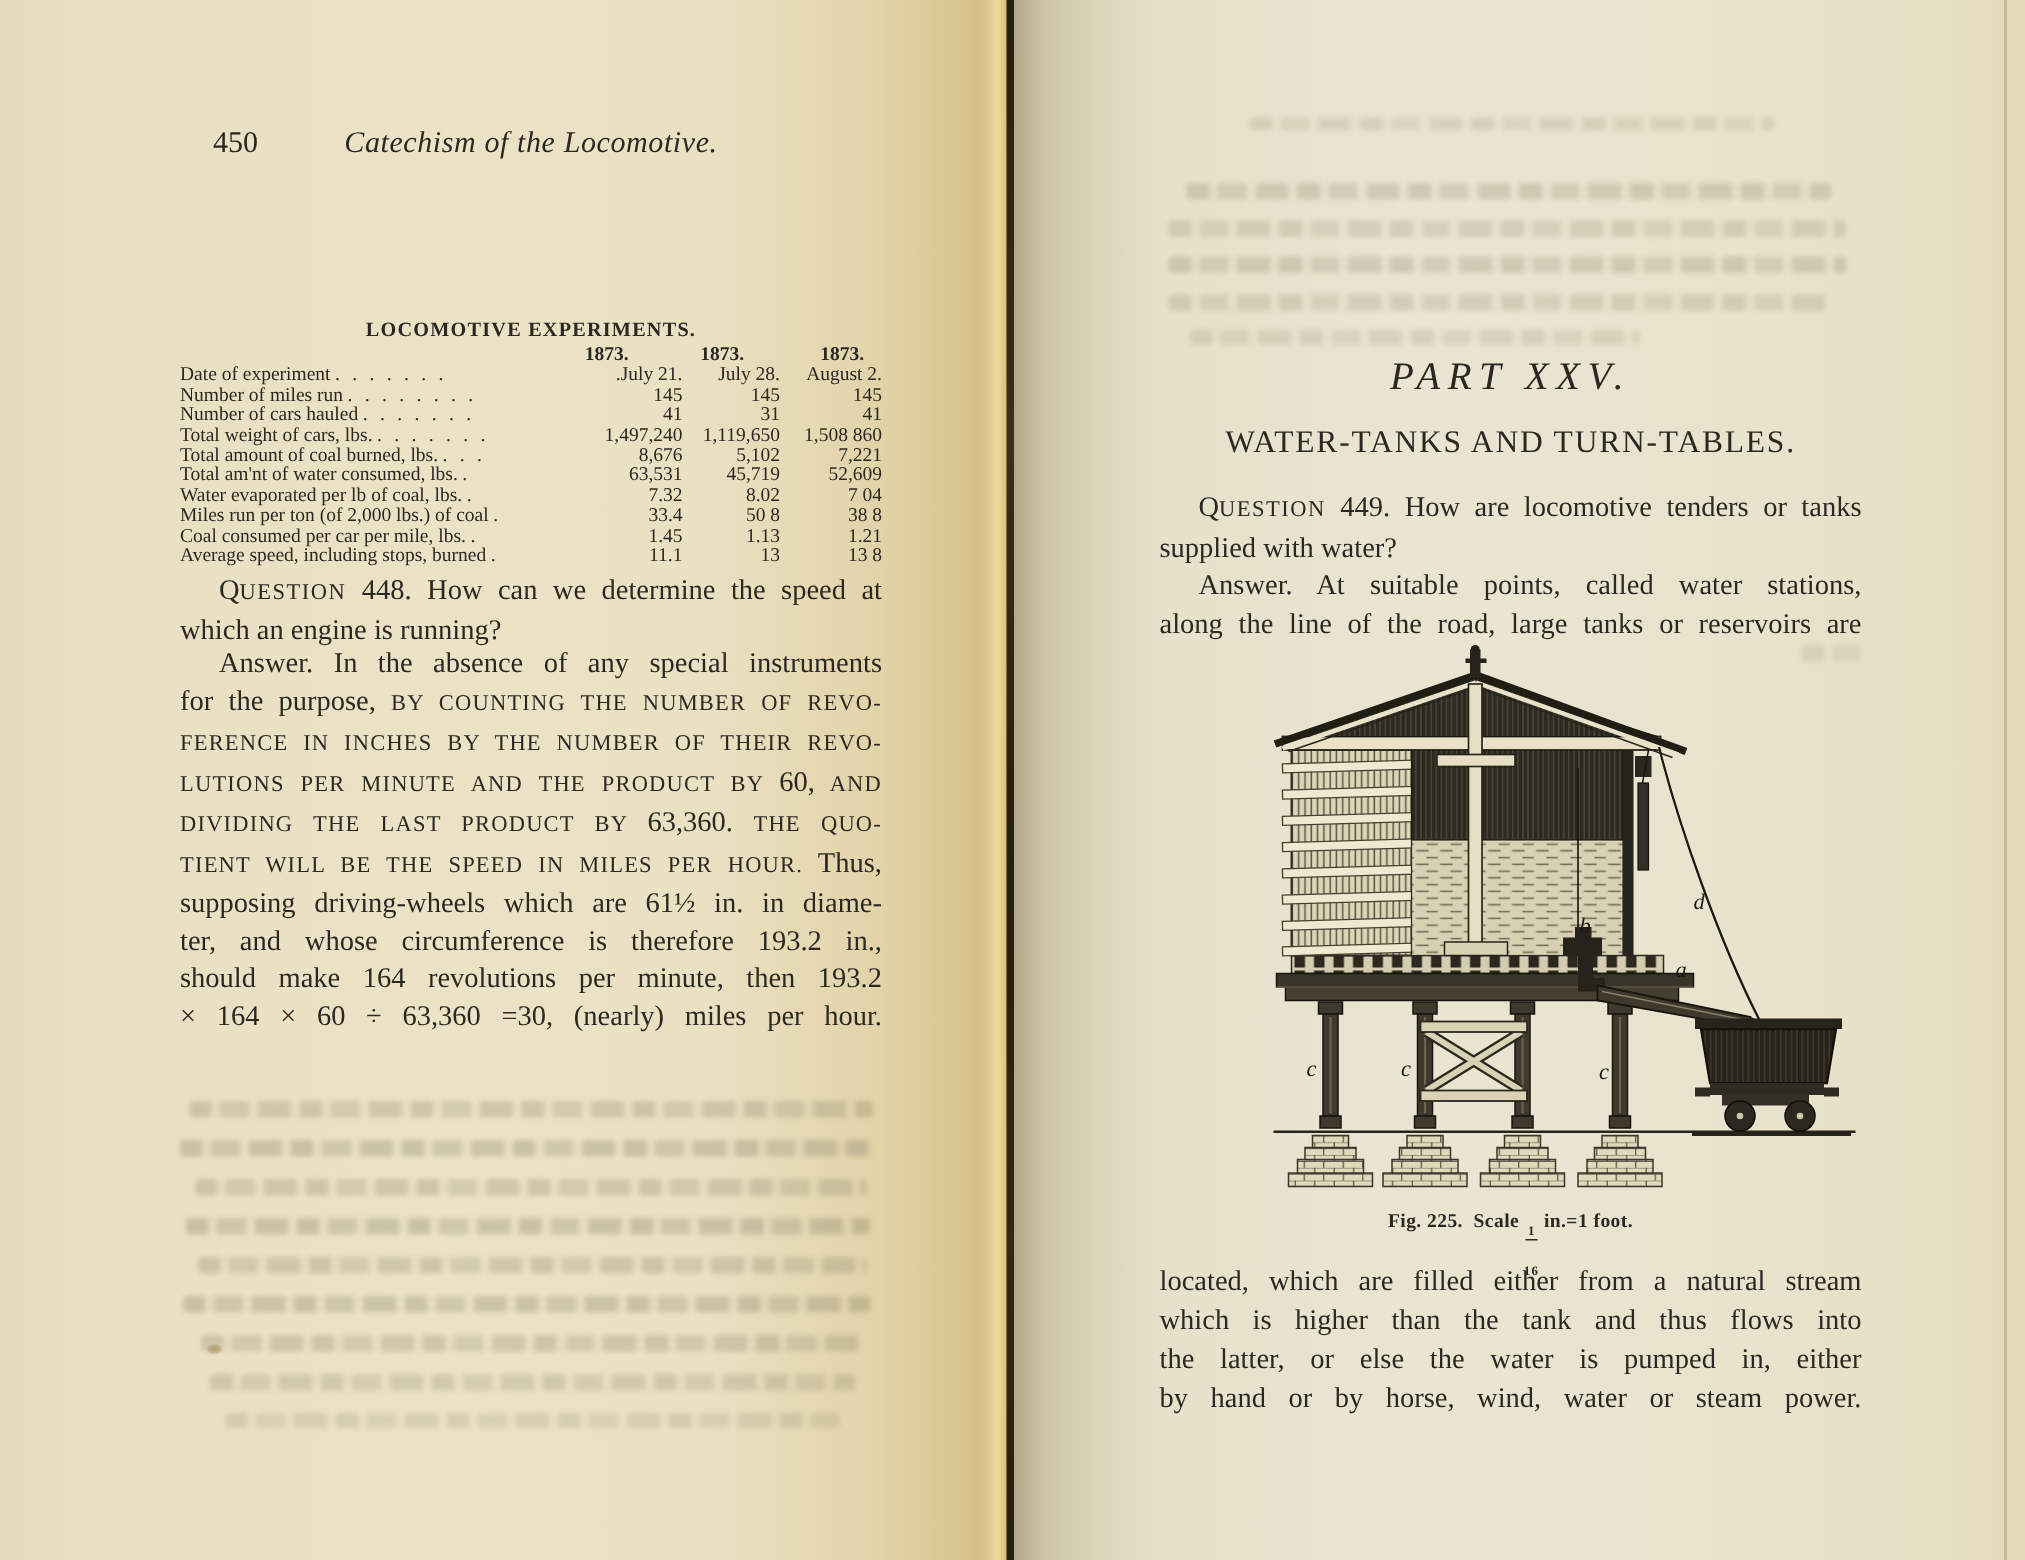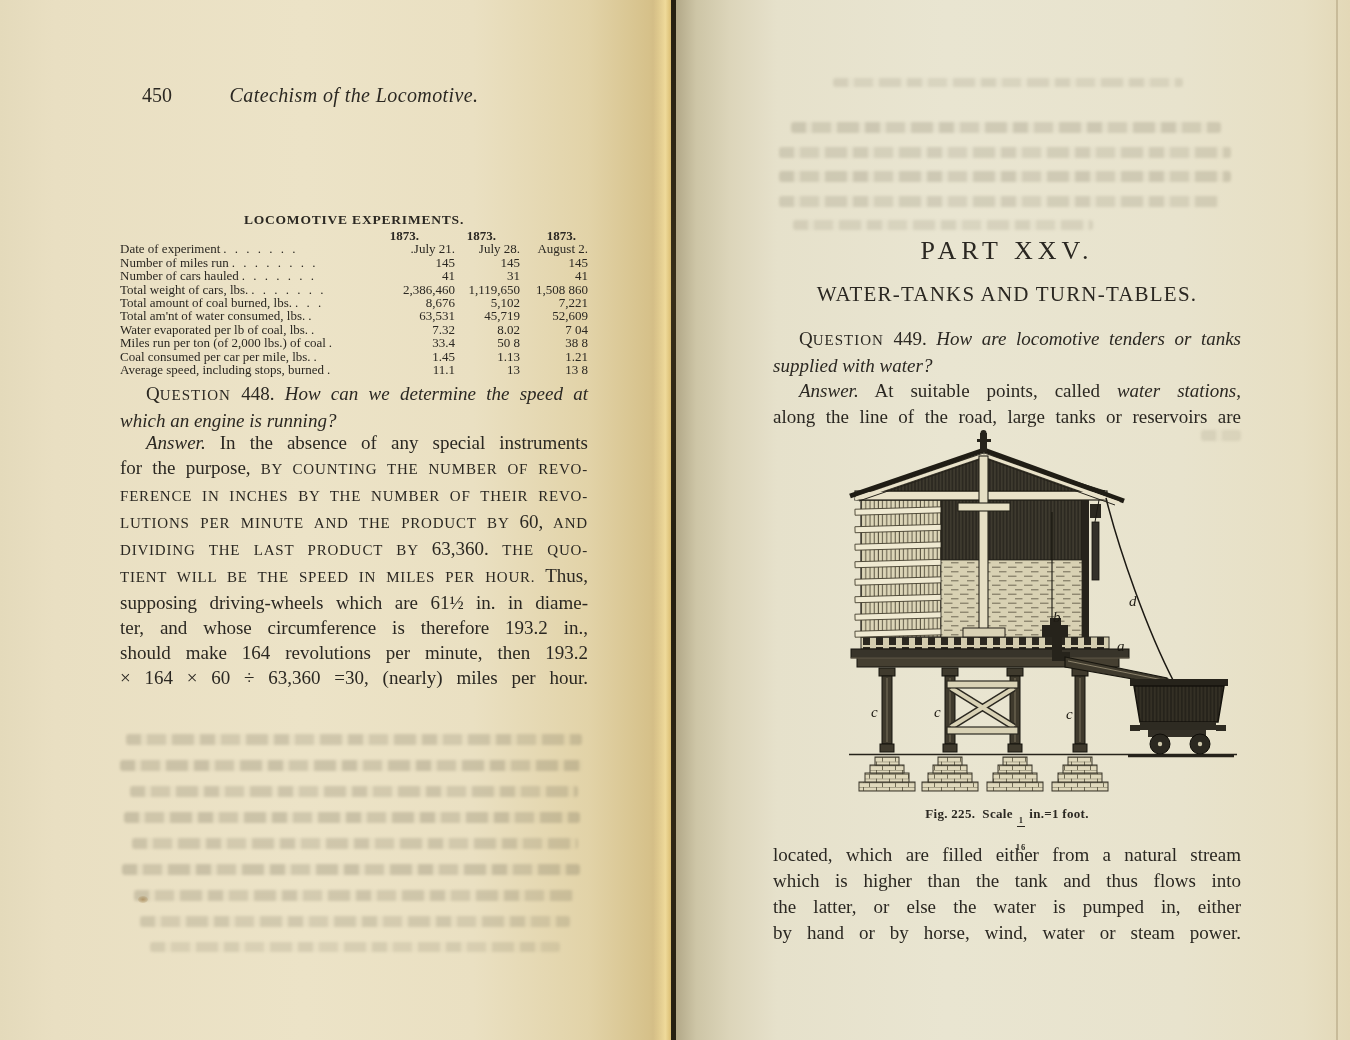--- a/index.html
+++ b/index.html
@@ -21,38 +21,38 @@
   #colL{left:120px;width:468px;}
   #colR{left:773px;width:468px;}
   .blk{position:absolute;left:0;width:100%;}
 
   .line{text-align:justify;text-align-last:justify;}
   .line.nj{text-align-last:left;}
   .line.ind{text-indent:26px;}
   .body19{font-size:19px;line-height:25px;}
   .lh24{line-height:24px;}
   .lh26{line-height:26px;}
-  .it{font-style:italic;}
+  .it{}
   .qs{font-size:15px;letter-spacing:1px;}
   .sc{font-size:15px;letter-spacing:0.8px;}
 
   .head-row{height:26px;}
   .head-num{position:absolute;left:2px;top:0;font-size:20px;margin-left:20px;}
   .run-title{font-size:20px;font-style:italic;text-align:center;letter-spacing:0.4px;}
 
   .tbl-title{font-size:13.5px;font-weight:bold;text-align:center;letter-spacing:0.8px;line-height:16px;margin-bottom:1px;}
   .trow{display:flex;font-size:13px;line-height:13.4px;}
   .trow .lbl{white-space:nowrap;}
   .trow .dots{flex:1 1 auto;overflow:hidden;white-space:nowrap;letter-spacing:2.5px;padding:0 3px;}
   .trow .v{text-align:right;white-space:nowrap;}
   .v1{width:65px;}.v2{width:65px;}.v3{width:68px;flex:0 0 auto;}
   .thead .sp{flex:1 1 auto;}
   .thead .v{padding-right:12px;font-weight:bold;}
 
-  .part-head{font-size:26px;text-align:center;letter-spacing:5px;}
+  .part-head{font-size:26px;text-align:center;letter-spacing:5px;font-style:italic;}
   .chap-head{font-size:21px;font-weight:normal;text-align:center;letter-spacing:1.2px;}
   .caption{font-size:13px;font-weight:bold;text-align:center;letter-spacing:0.3px;}
   .frac{display:inline-flex;flex-direction:column;align-items:center;vertical-align:-5px;
         line-height:1;font-size:8.5px;margin:0 3px;}
   .frac .fn{border-bottom:1px solid #2b2822;padding:0 1.5px 1px;}
   .frac .fd{padding-top:16px;letter-spacing:1px;}
 
   .ghost{position:absolute;filter:blur(1.8px);border-radius:3px;height:11px;
     background:repeating-linear-gradient(90deg,
       rgba(120,113,90,0.85) 0 15px, rgba(120,113,90,0.15) 15px 21px,
@@ -104,21 +104,21 @@
           <div class="trow">
             <span class="lbl">Number of cars hauled</span>
             <span class="dots">. . . . . . .</span>
             <span class="v v1">41</span>
             <span class="v v2">31</span>
             <span class="v v3">41</span>
           </div>
           <div class="trow">
             <span class="lbl">Total weight of cars, lbs.</span>
             <span class="dots">. . . . . . .</span>
-            <span class="v v1">2,386,460</span>
+            <span class="v v1">1,497,240</span>
             <span class="v v2">1,119,650</span>
             <span class="v v3">1,508 860</span>
           </div>
           <div class="trow">
             <span class="lbl">Total amount of coal burned, lbs.</span>
             <span class="dots">. . .</span>
             <span class="v v1">8,676</span>
             <span class="v v2">5,102</span>
             <span class="v v3">7,221</span>
           </div>

